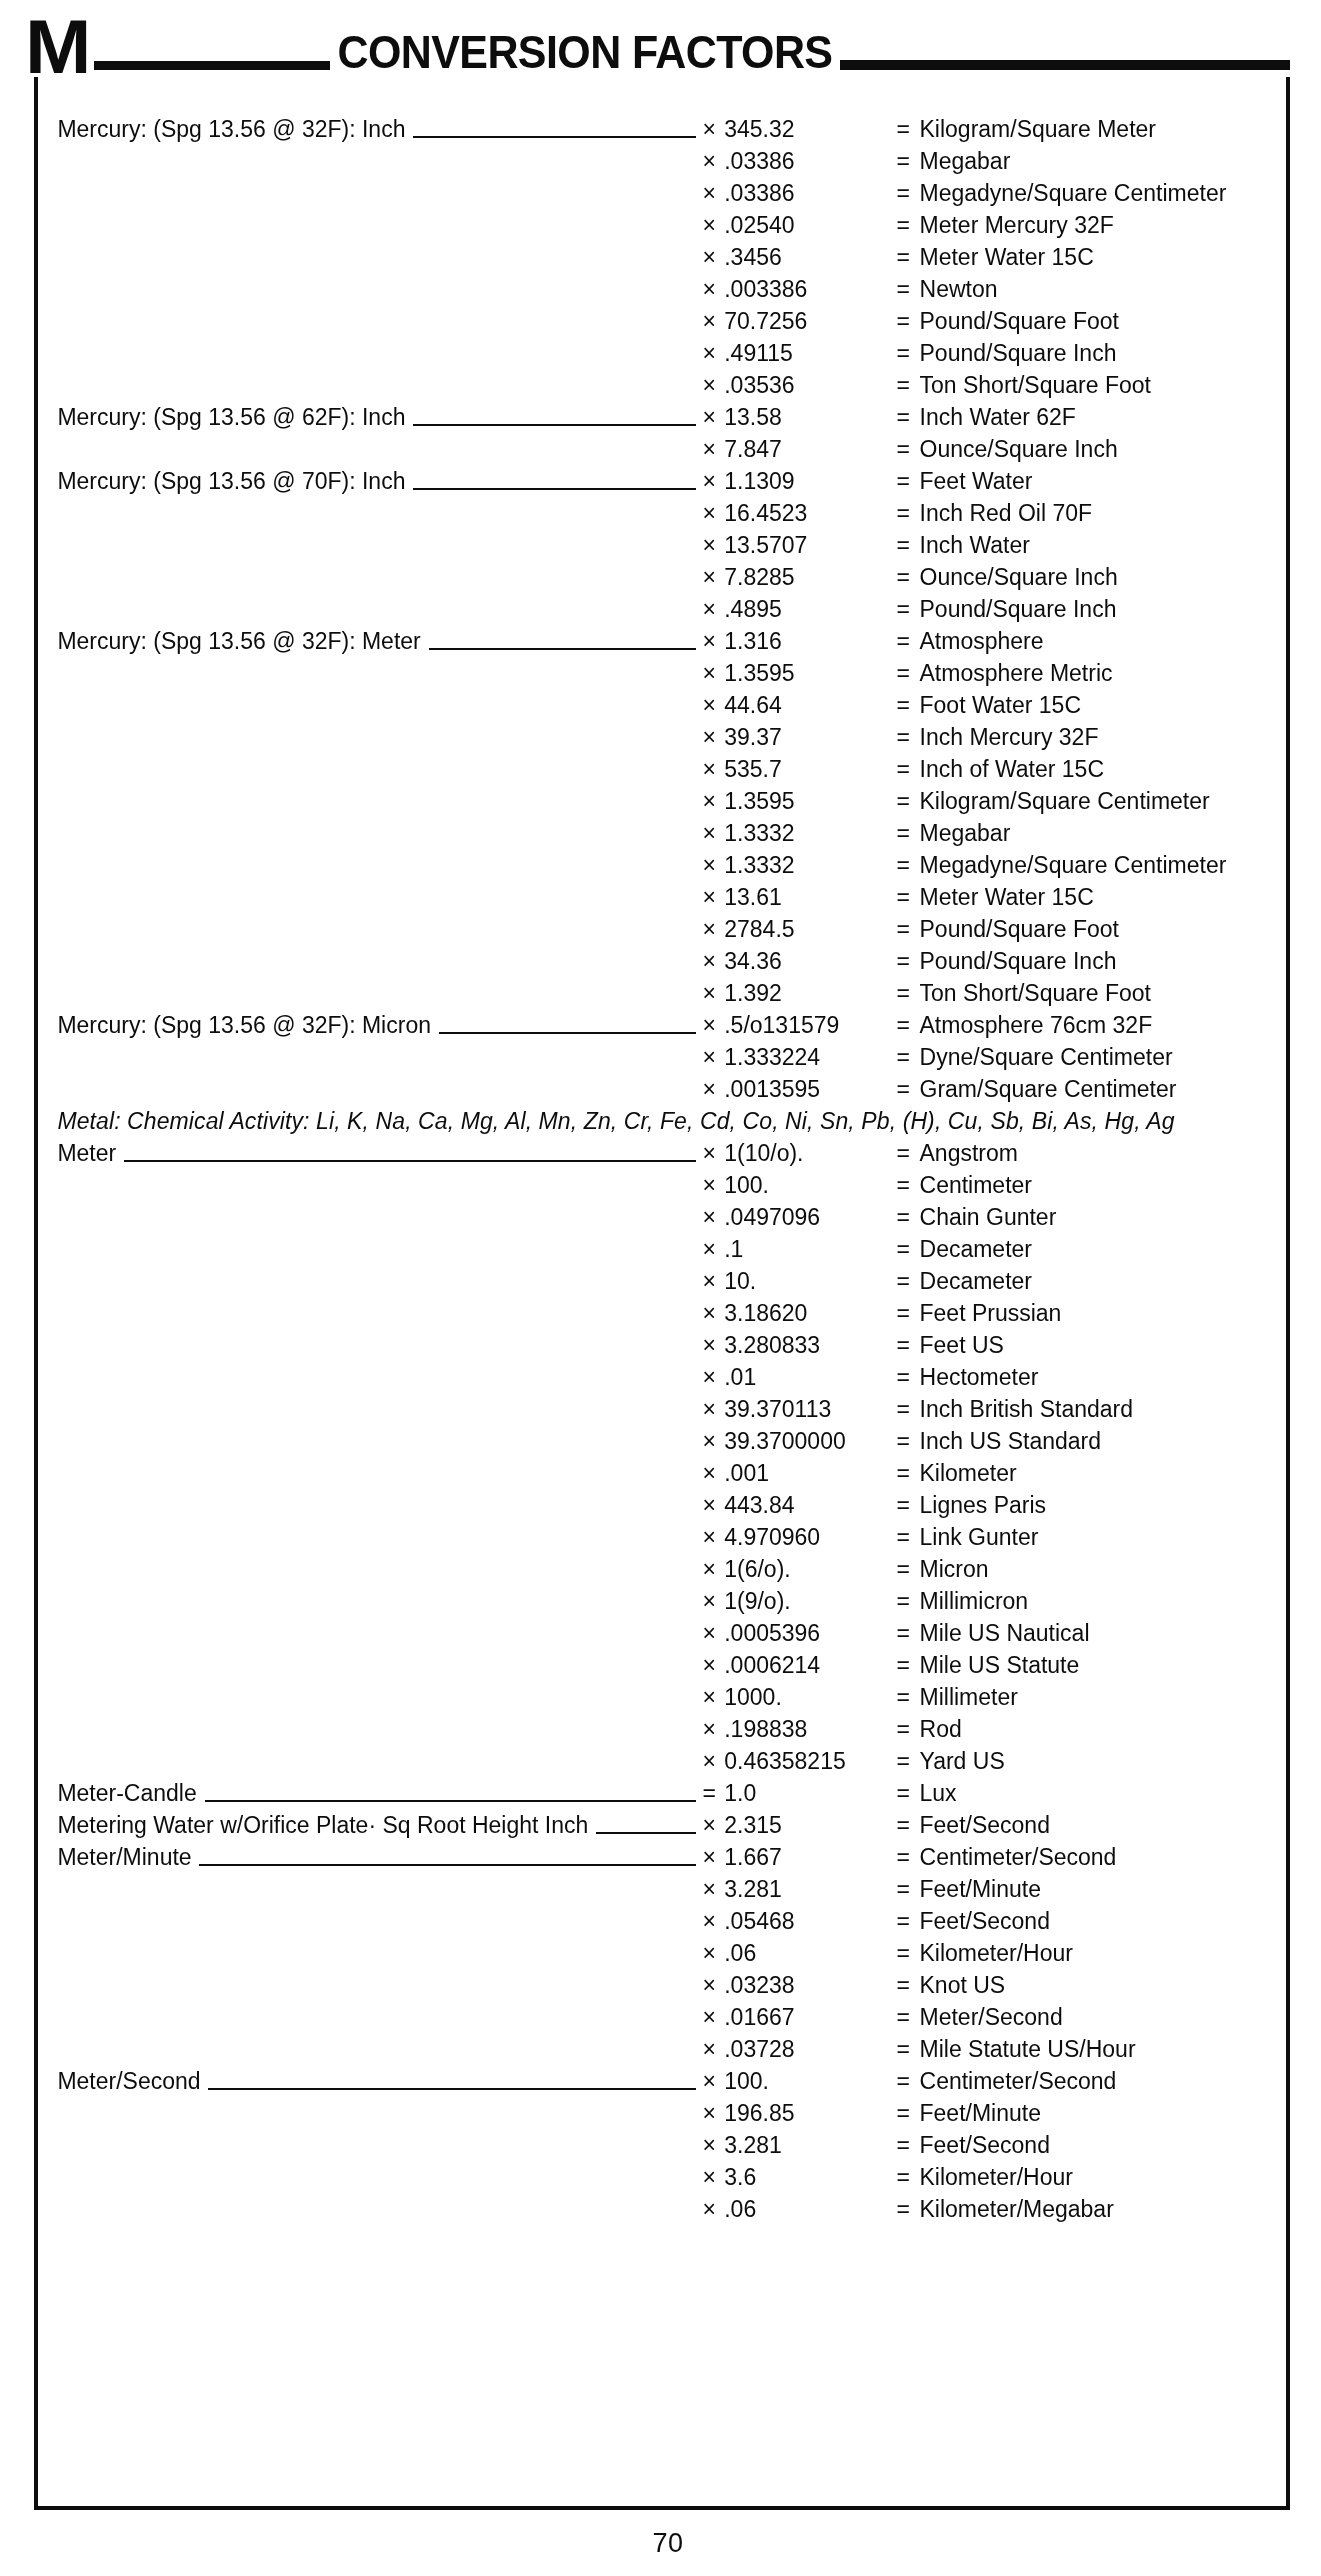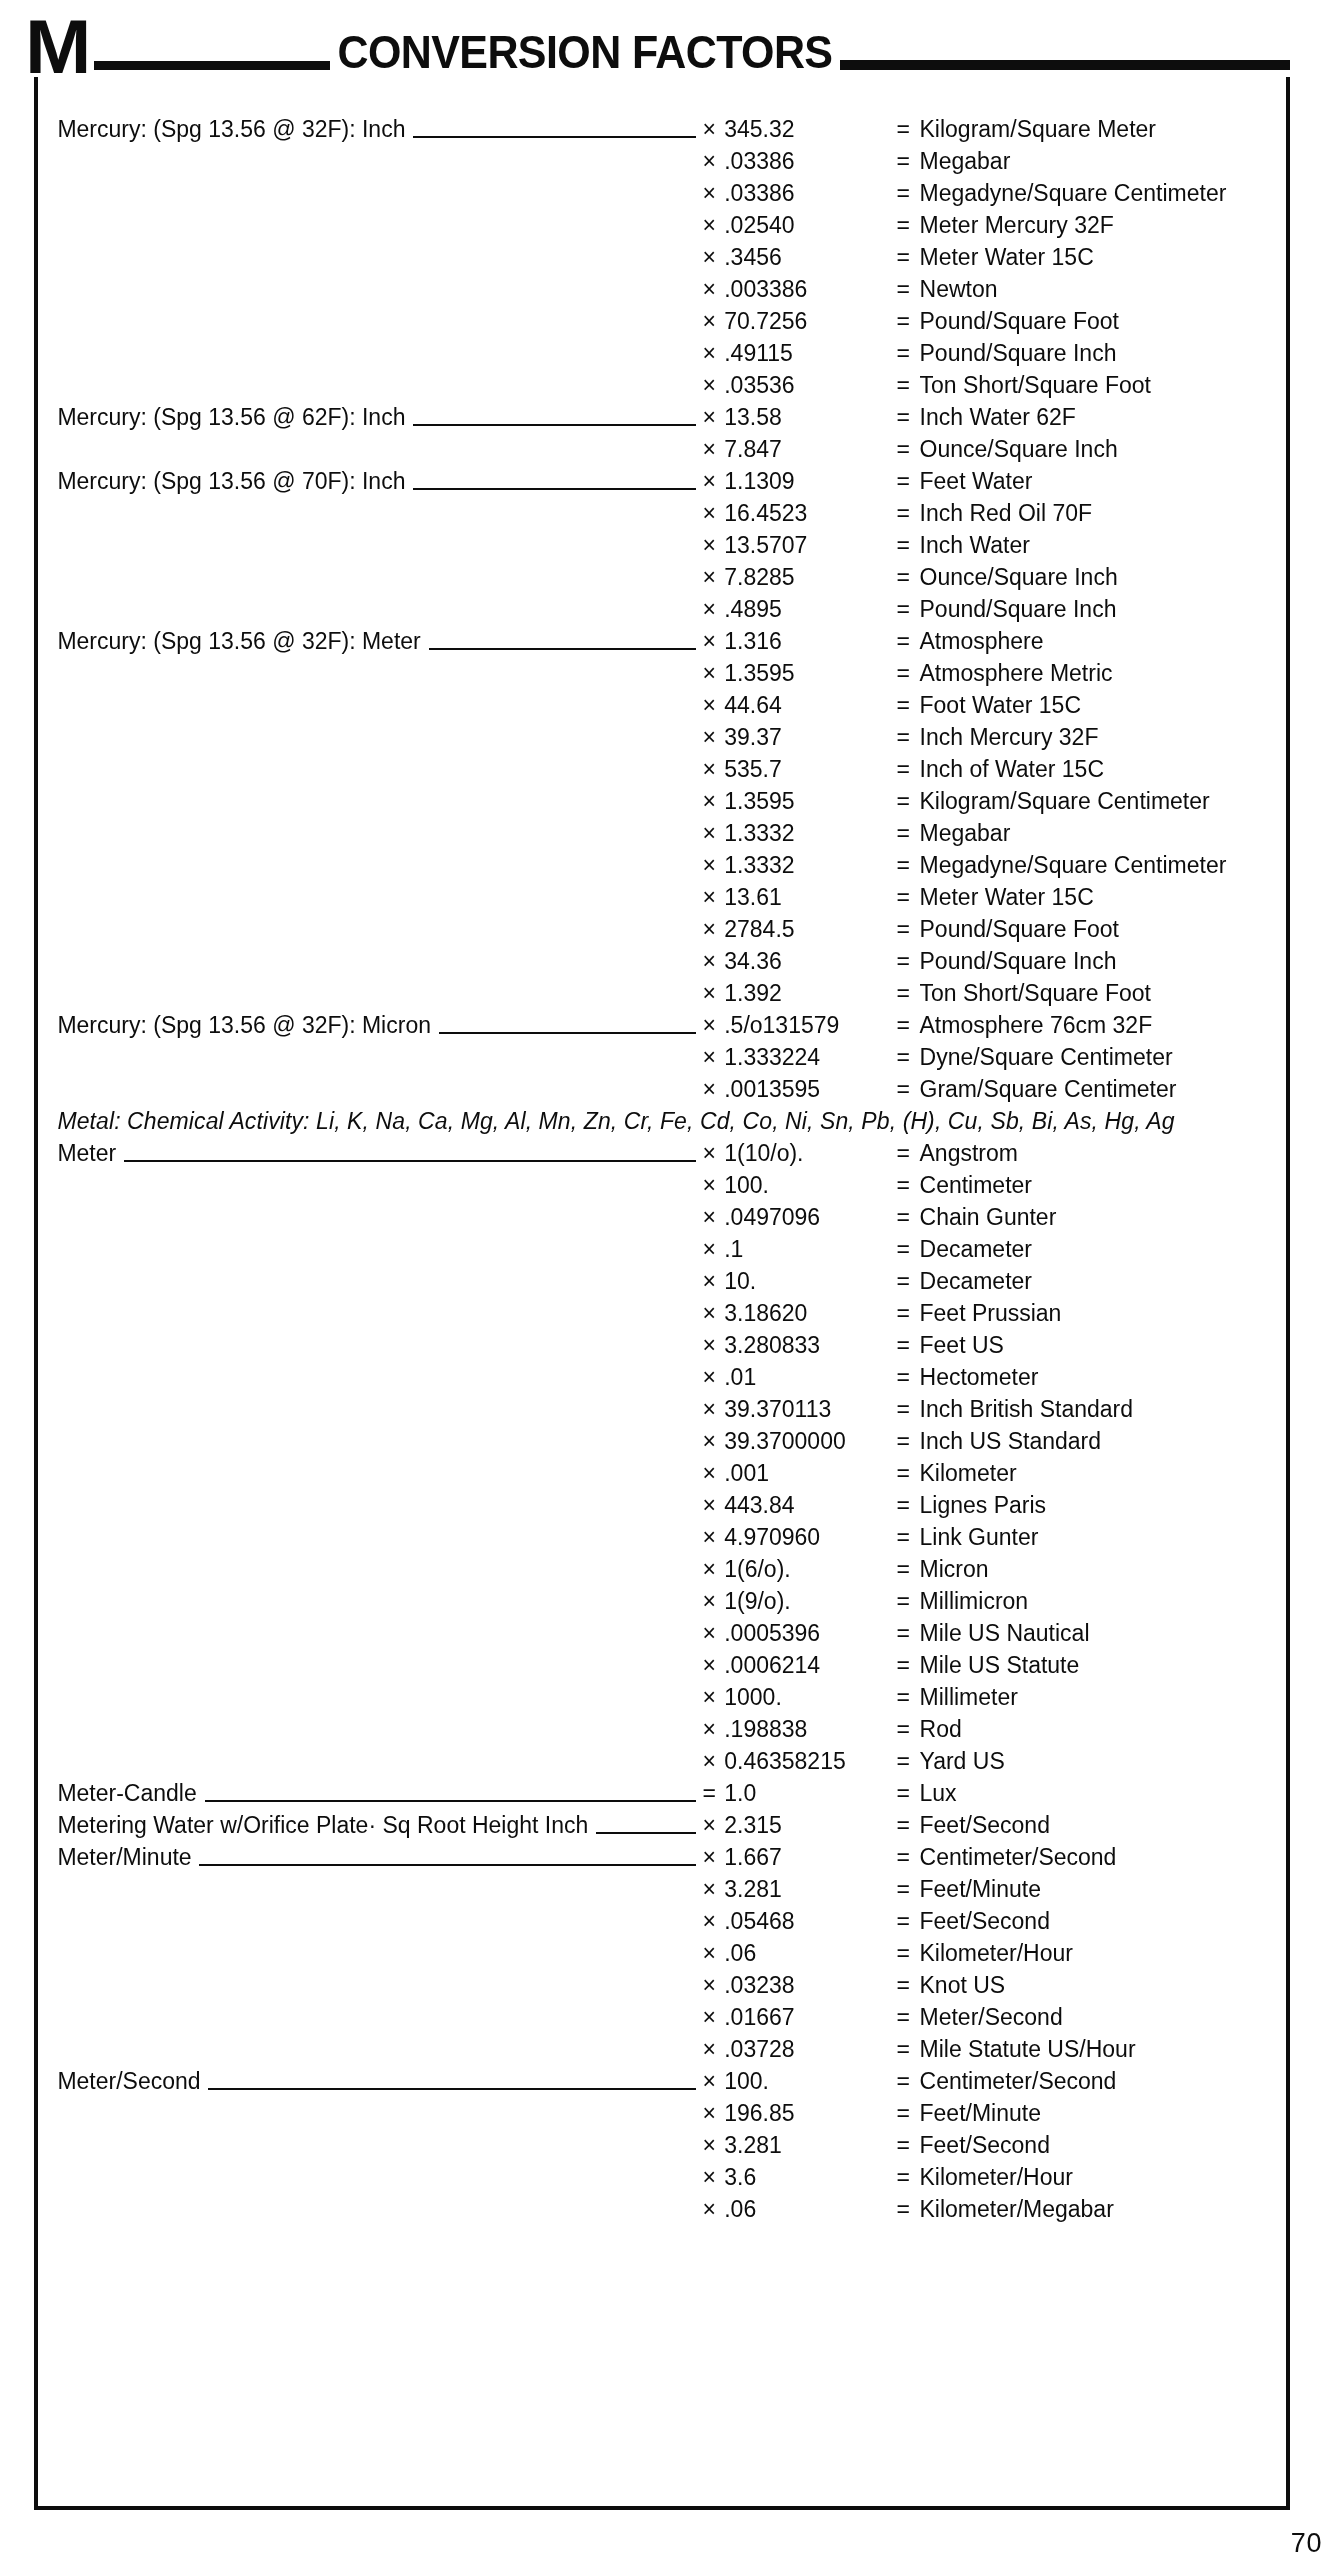--- a/index.html
+++ b/index.html
@@ -68,21 +68,21 @@
   .col-unit {
     flex: 1 1 auto;
     display: flex; gap: 9.7px; min-width: 0;
   }
   .row.fullspan .col-label { flex: 1 1 auto; width: auto; }
   .row.fullspan { letter-spacing: 0.1px; font-style: italic; }
 
   
   .footer {
     position: absolute; left: 14px; right: 0; bottom: 17px;
-    text-align: right;
+    text-align: center;
   }
   .page-number { font-size: 27px; letter-spacing: 0.6px; }
 </style>
 </head>
 <body>
 
 <div class="page">
 
   <div class="header">
     <div class="m-letter">M</div>

